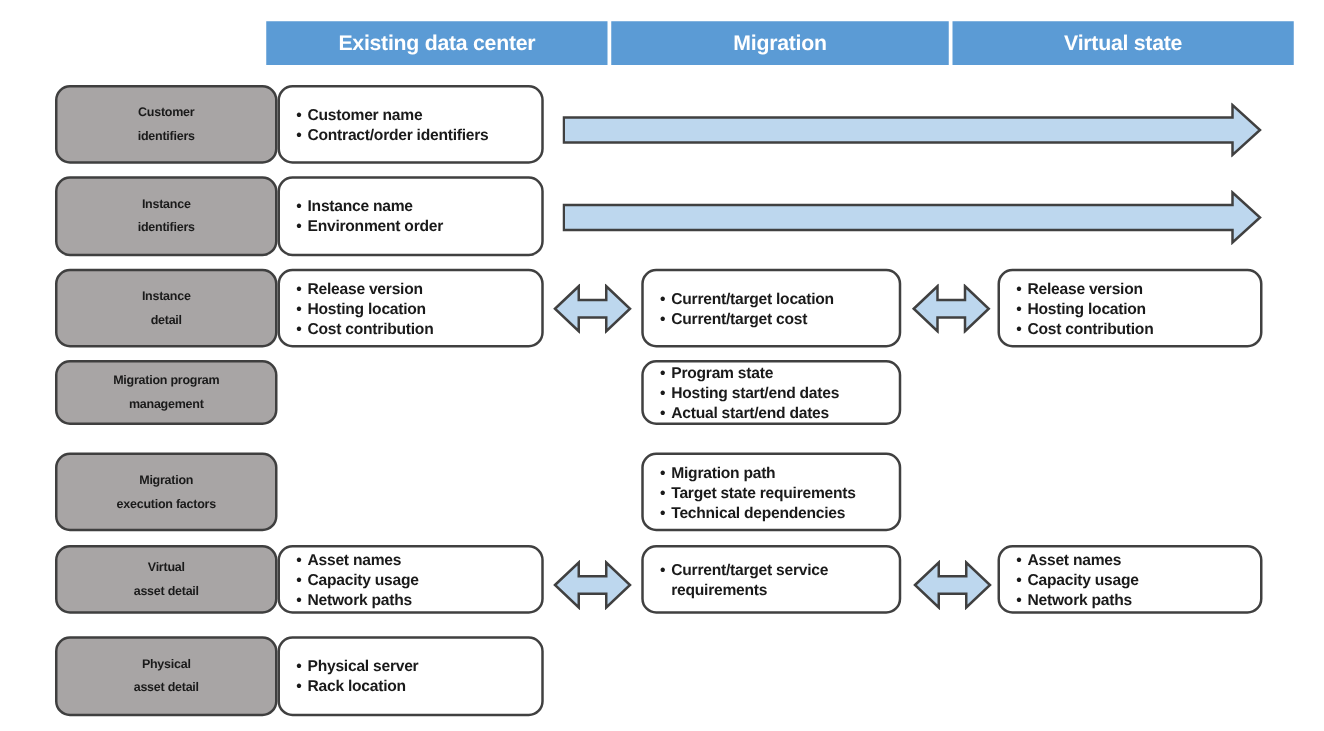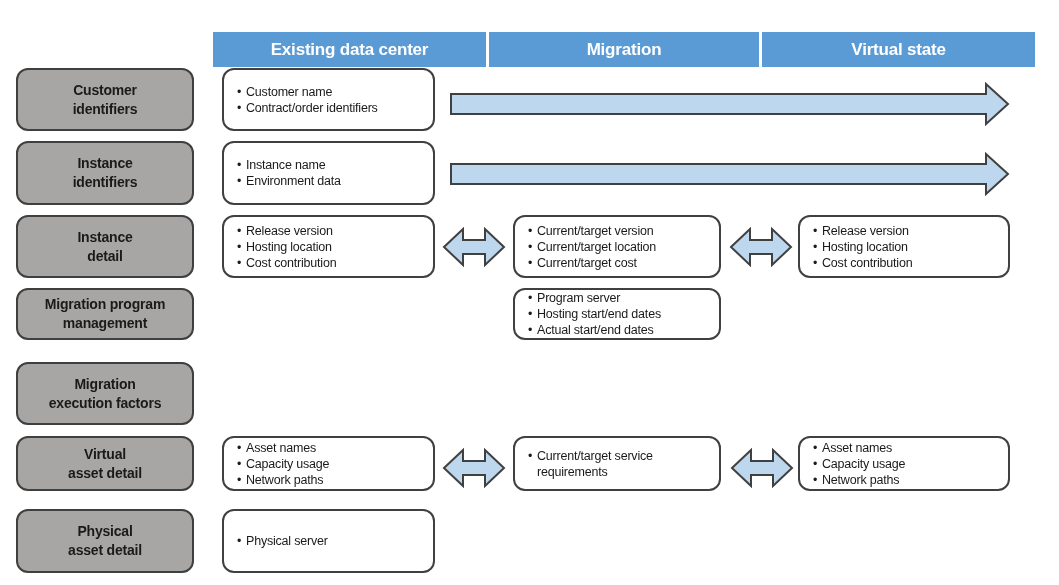--- a/index.html
+++ b/index.html
@@ -4,38 +4,38 @@
 <style>
   html,body{margin:0;padding:0;background:#ffffff;}
   .canvas{
     position:relative;width:1059px;height:585px;background:#ffffff;
     font-family:"Liberation Sans", sans-serif;color:#1a1a1a;overflow:hidden;
   }
   
   .hcell{
     position:absolute;top:17px;height:35px;background:#5b9bd5;color:#ffffff;
     font-weight:bold;font-size:17px;letter-spacing:-0.2px;
-    display:flex;align-items:center;justify-content:center;box-sizing:border-box;margin-top:15px;
+    display:flex;align-items:center;justify-content:center;box-sizing:border-box;
   }
   .hc1{left:213px;width:273px}
   .hc2{left:489px;width:270px}
   .hc3{left:762px;width:273px}
   
   .glabel{
-    position:absolute;left:16px;width:178px;background:#a8a5a5;
+    position:absolute;left:44px;width:178px;background:#a8a5a5;
     border:2px solid #3f3f3f;border-radius:12px;box-sizing:border-box;
     display:flex;align-items:center;justify-content:center;text-align:center;
-    font-weight:bold;font-size:14px;line-height:19px;white-space:pre-line;
+    font-weight:bold;font-size:10px;line-height:19px;white-space:pre-line;
     letter-spacing:-0.2px;
   }
   
   .wbox{
     position:absolute;background:#ffffff;border:2px solid #404040;border-radius:12px;
     box-sizing:border-box;display:flex;flex-direction:column;justify-content:center;
-    padding:4px 20px 4px 13px;font-size:12.5px;line-height:16px;letter-spacing:-0.2px;
+    padding:4px 20px 4px 13px;font-size:12.5px;line-height:16px;letter-spacing:-0.2px;font-weight:bold;
   }
   .col-existing{left:222px;width:213px}
   .col-migration{left:513px;width:208px}
   .col-target{left:798px;width:212px}
   .bullet-line{position:relative;padding-left:9px}
   .bullet-line::before{content:"\2022";position:absolute;left:0;top:0;}
   
   .r1{top:68px;height:63px}
   .r2{top:141px;height:64px}
   .r3{top:215px;height:63px}
@@ -76,45 +76,50 @@
 asset detail</div>
   <div class="glabel r7">Physical
 asset detail</div>
 
   <div class="wbox col-existing r1">
       <div class="bullet-line">Customer name</div>
       <div class="bullet-line">Contract/order identifiers</div>
     </div>
   <div class="wbox col-existing r2">
       <div class="bullet-line">Instance name</div>
-      <div class="bullet-line">Environment data</div>
+      <div class="bullet-line">Environment order</div>
     </div>
   <div class="wbox col-existing r3">
       <div class="bullet-line">Release version</div>
       <div class="bullet-line">Hosting location</div>
       <div class="bullet-line">Cost contribution</div>
     </div>
   <div class="wbox col-existing r6">
       <div class="bullet-line">Asset names</div>
       <div class="bullet-line">Capacity usage</div>
       <div class="bullet-line">Network paths</div>
     </div>
   <div class="wbox col-existing r7">
       <div class="bullet-line">Physical server</div>
+      <div class="bullet-line">Rack location</div>
     </div>
 
   <div class="wbox col-migration r3">
-      <div class="bullet-line">Current/target version</div>
       <div class="bullet-line">Current/target location</div>
       <div class="bullet-line">Current/target cost</div>
     </div>
   <div class="wbox col-migration r4">
-      <div class="bullet-line">Program server</div>
+      <div class="bullet-line">Program state</div>
       <div class="bullet-line">Hosting start/end dates</div>
       <div class="bullet-line">Actual start/end dates</div>
+    </div>
+  <div class="wbox col-migration r5">
+      <div class="bullet-line">Migration path</div>
+      <div class="bullet-line">Target state requirements</div>
+      <div class="bullet-line">Technical dependencies</div>
     </div>
   <div class="wbox col-migration r6">
       <div class="bullet-line">Current/target service requirements</div>
     </div>
 
   <div class="wbox col-target r3">
       <div class="bullet-line">Release version</div>
       <div class="bullet-line">Hosting location</div>
       <div class="bullet-line">Cost contribution</div>
     </div>

